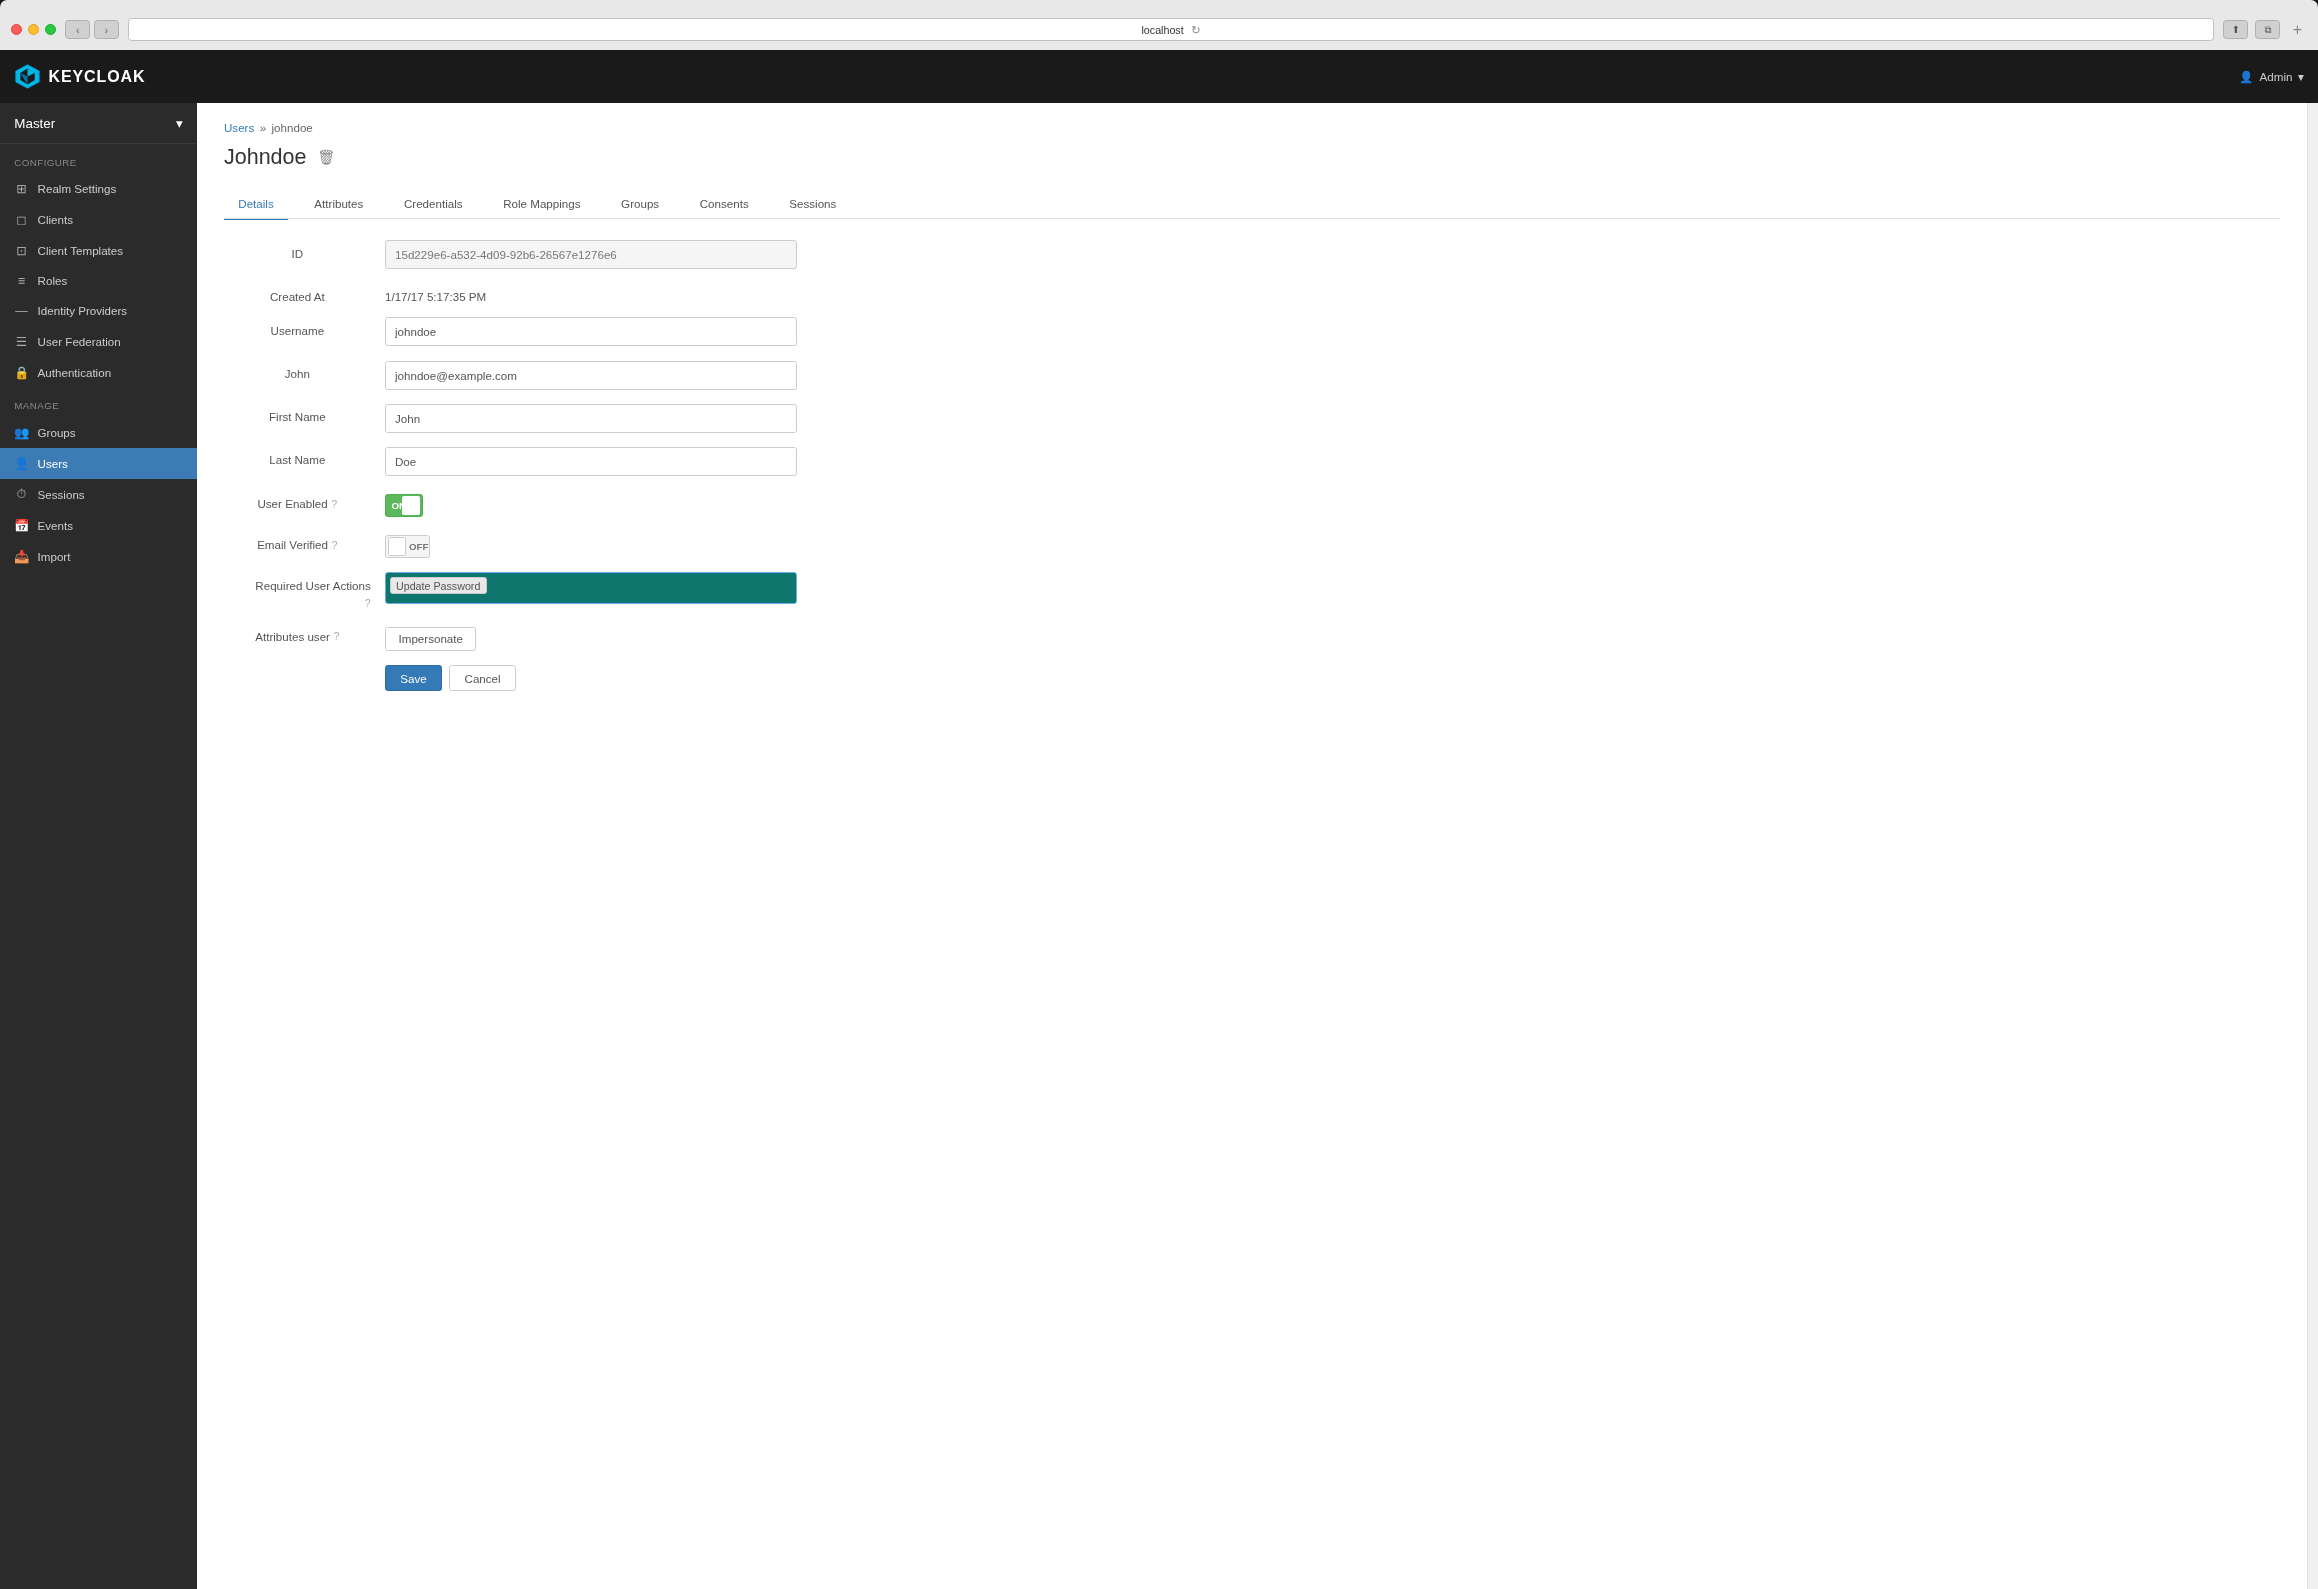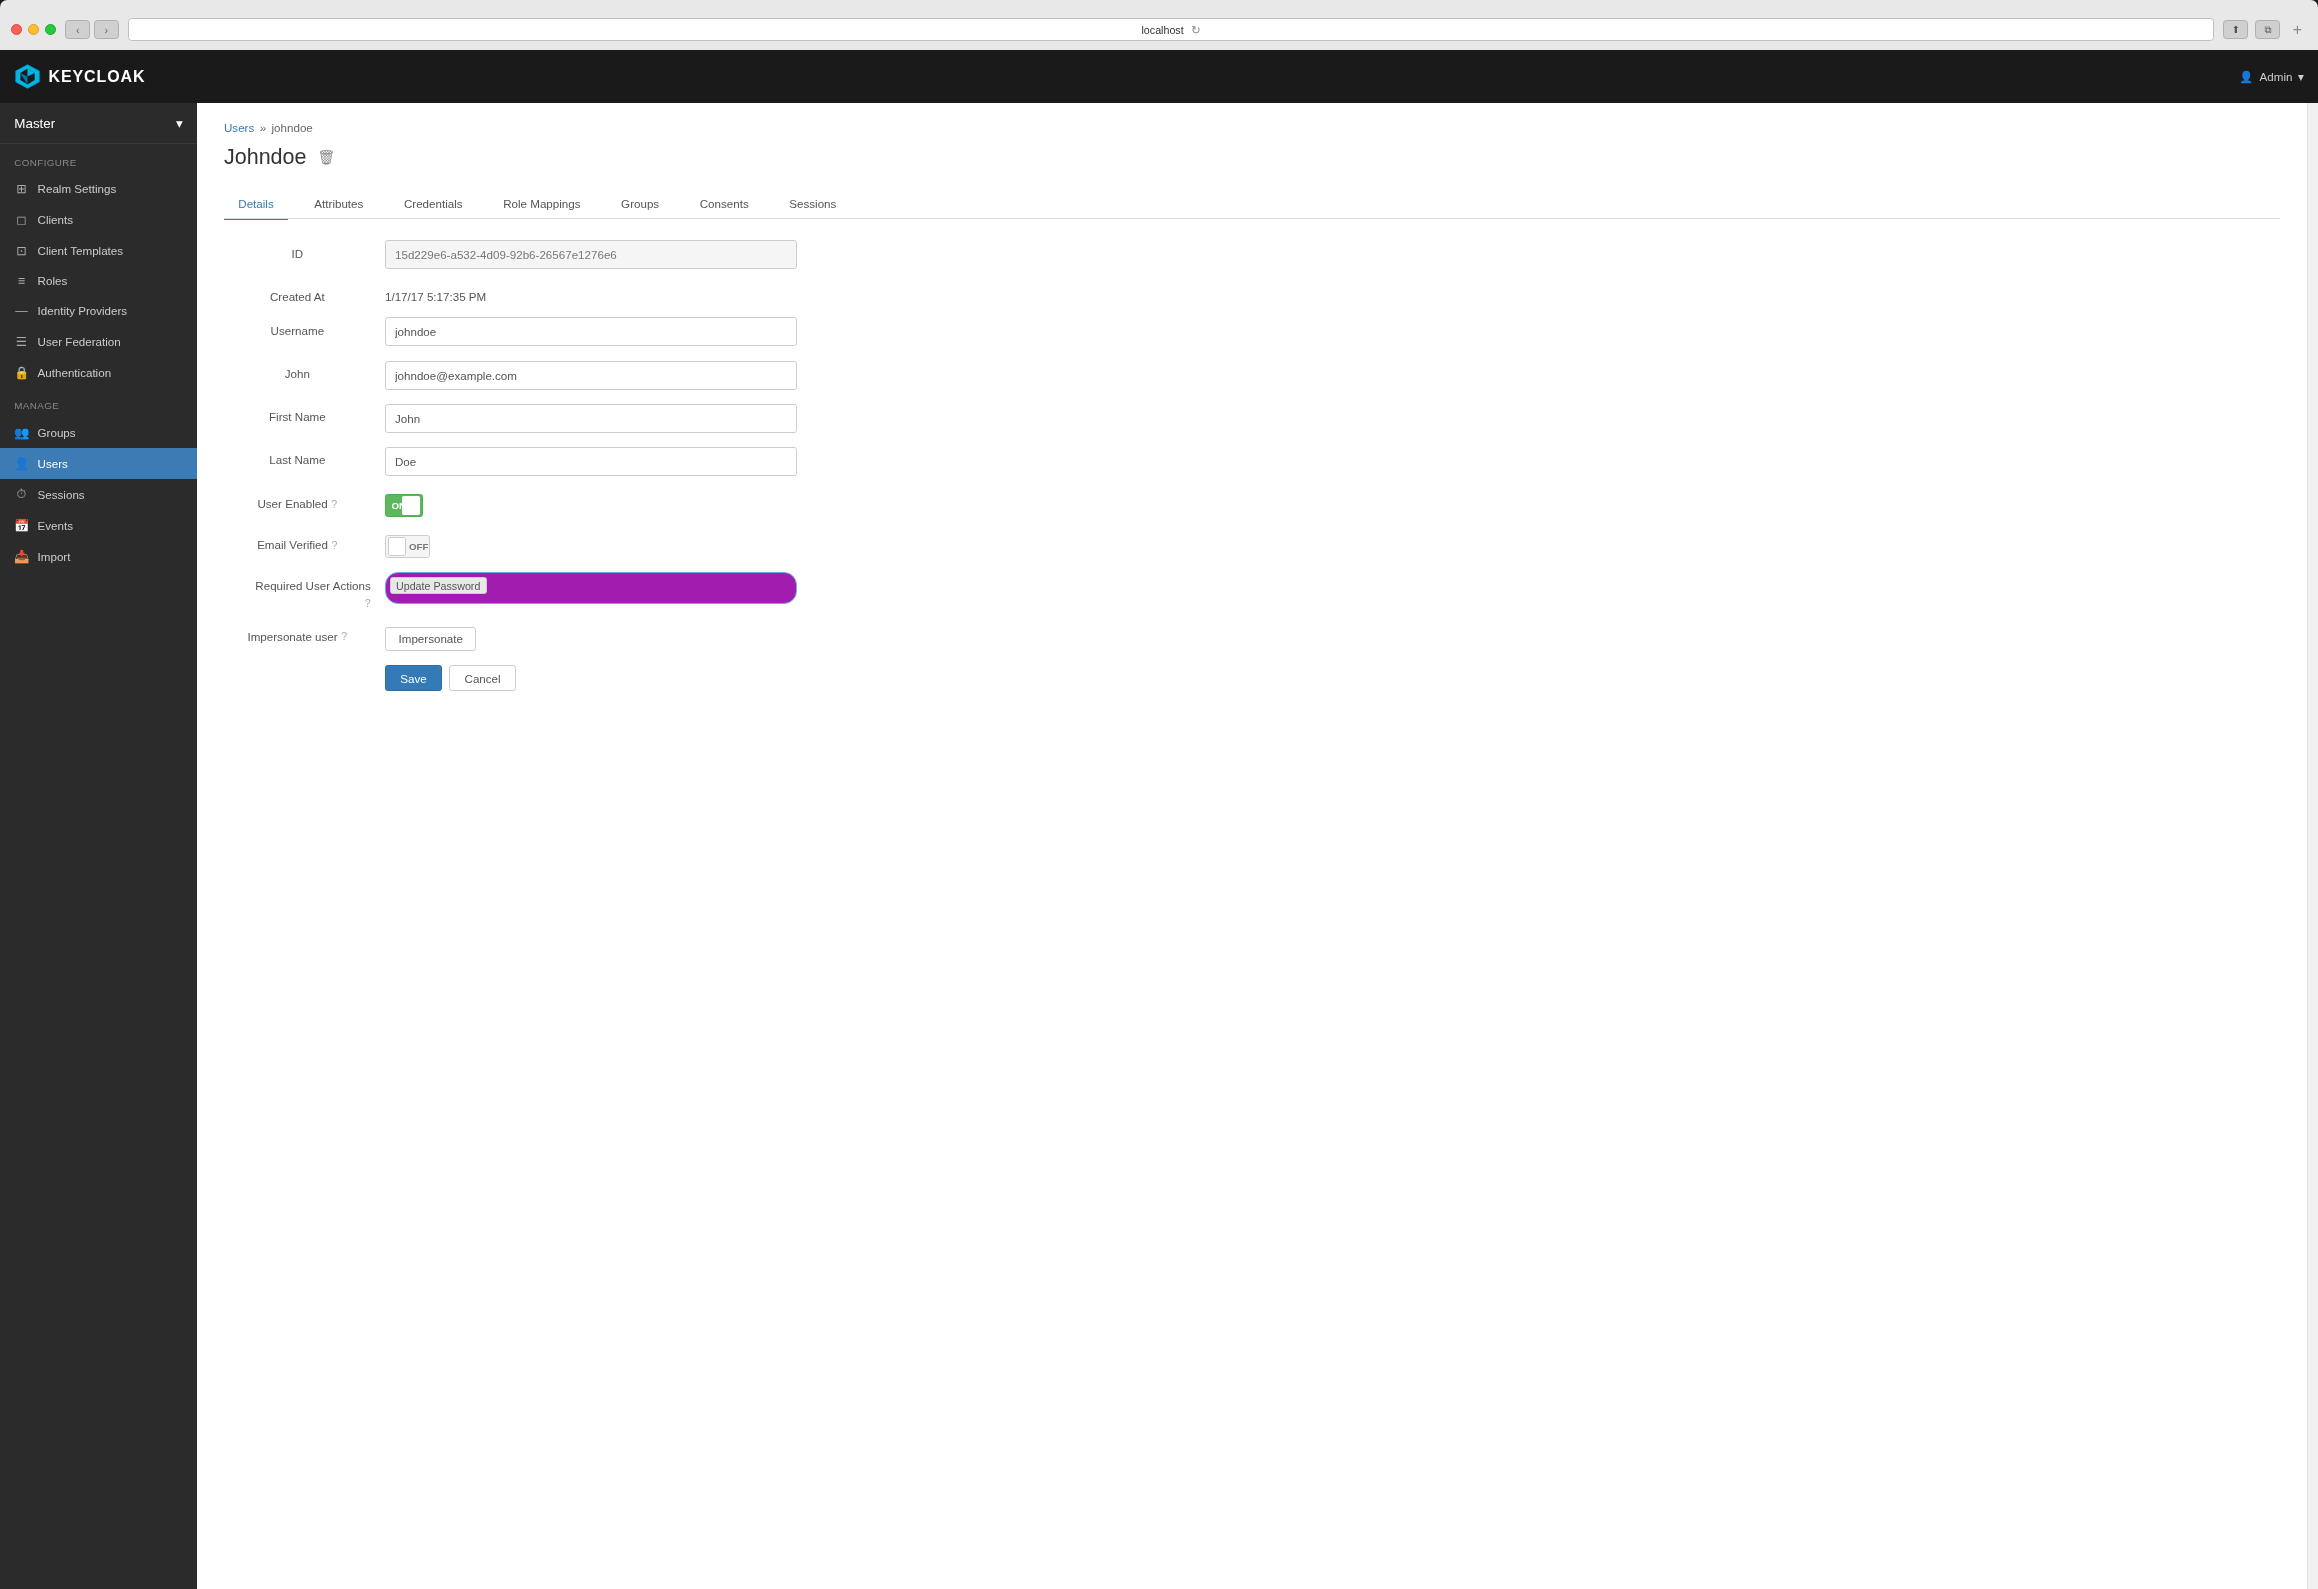--- a/index.html
+++ b/index.html
@@ -357,24 +357,24 @@
       font-size: 9.8px;
       font-weight: bold;
       margin-left: 23px;
     }
 
     
     .multi-select-container {
       flex: 1;
       max-width: 412px;
       border: 1.8px solid #66afe9;
-      border-radius: 13px;
+      border-radius: 3px;
       padding: 3.6px;
       min-height: 32px;
-      background: #a21caf;
+      background: #0f766e;
     }
     .multi-select-tag {
       display: inline-flex;
       align-items: center;
       background: #e8e8e8;
       border: 0.9px solid #ccc;
       border-radius: 2.7px;
       padding: 1.8px 5.4px;
       font-size: 10.7px;
       color: #555;
@@ -631,21 +631,21 @@
           </div>
           <div class="multi-select-container">
             <span class="multi-select-tag">
               <span>Update Password</span>
             </span>
           </div>
         </div>
 
         <div class="form-group">
           <div class="form-label">
-            <span>Impersonate user</span>
+            <span>Attributes user</span>
             <span class="help-icon">?</span>
           </div>
           <div style="padding-top: 3.6px;">
             <button class="btn-default">Impersonate</button>
           </div>
         </div>
 
         <div class="form-actions">
           <button class="btn-primary">Save</button>
           <button class="btn-cancel">Cancel</button>

